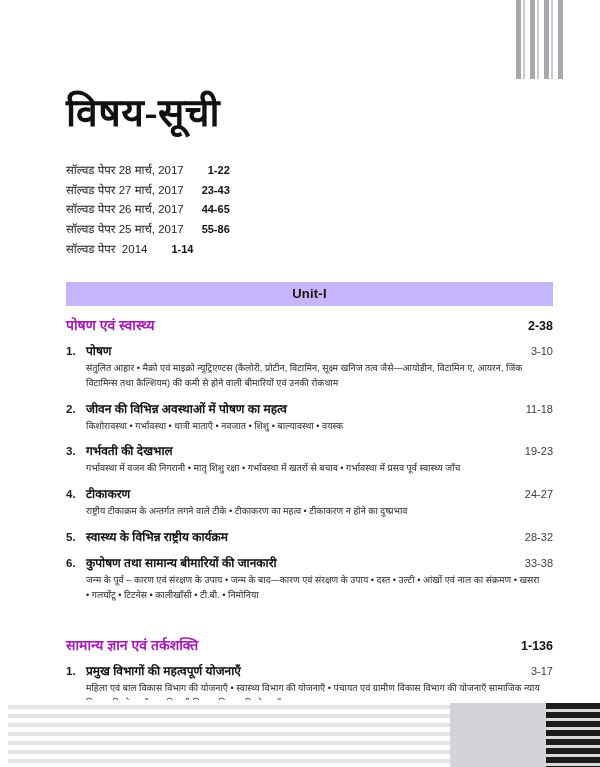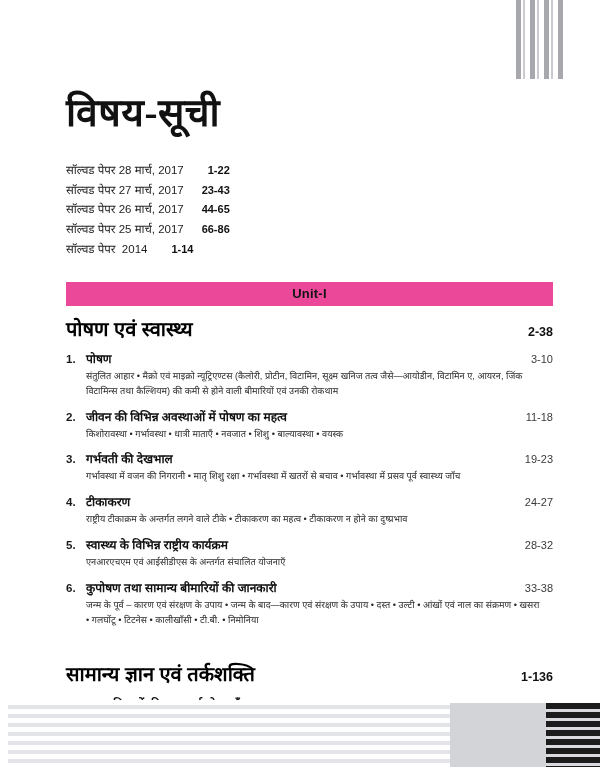--- a/index.html
+++ b/index.html
@@ -105,41 +105,41 @@
   .paper-row .p-pages {
     font-weight: bold;
     font-size: 11px;
     color: #111111;
     text-align: right;
     min-width: 46px;
   }
 
   
   .unit-band {
-    background: #ec4899;
+    background: #c4b5fd;
     text-align: center;
     font-size: 13px;
     font-weight: bold;
     color: #141414;
     padding: 4px 0 5px 0;
     letter-spacing: 0.2px;
     margin-bottom: 9px;
   }
 
   
   .unit-title-row {
     display: flex;
     align-items: baseline;
     justify-content: space-between;
     margin-bottom: 8px;
   }
   .unit-title {
-    font-size: 20px;
-    font-weight: bold;
-    color: #000000;
+    font-size: 14px;
+    font-weight: bold;
+    color: #a21caf;
   }
   .unit-pages {
     font-size: 12.5px;
     font-weight: bold;
     color: #111111;
   }
 
   
   .topic {
     margin-bottom: 9px;
@@ -202,21 +202,21 @@
       <div class="paper-row">
         <span class="p-name">सॉल्वड पेपर 27 मार्च, 2017</span>
         <span class="p-pages">23-43</span>
       </div>
       <div class="paper-row">
         <span class="p-name">सॉल्वड पेपर 26 मार्च, 2017</span>
         <span class="p-pages">44-65</span>
       </div>
       <div class="paper-row">
         <span class="p-name">सॉल्वड पेपर 25 मार्च, 2017</span>
-        <span class="p-pages">66-86</span>
+        <span class="p-pages">55-86</span>
       </div>
       <div class="paper-row">
         <span class="p-name">सॉल्वड पेपर  2014</span>
         <span class="p-pages">1-14</span>
       </div>
     </div>
 
     <div class="unit-block">
       <div class="unit-band">Unit-I</div>
 
@@ -270,21 +270,20 @@
       </div>
 
       <div class="topic">
         <div class="topic-head">
           <span class="topic-head-left">
             <span class="topic-num">5.</span>
             <span class="topic-name">स्वास्थ्य के विभिन्न राष्ट्रीय कार्यक्रम</span>
           </span>
           <span class="topic-pages">28-32</span>
         </div>
-        <div class="topic-desc">एनआरएचएम एवं आईसीडीएस के अन्तर्गत संचालित योजनाएँ</div>
       </div>
 
       <div class="topic">
         <div class="topic-head">
           <span class="topic-head-left">
             <span class="topic-num">6.</span>
             <span class="topic-name">कुपोषण तथा सामान्य बीमारियों की जानकारी</span>
           </span>
           <span class="topic-pages">33-38</span>
         </div>

